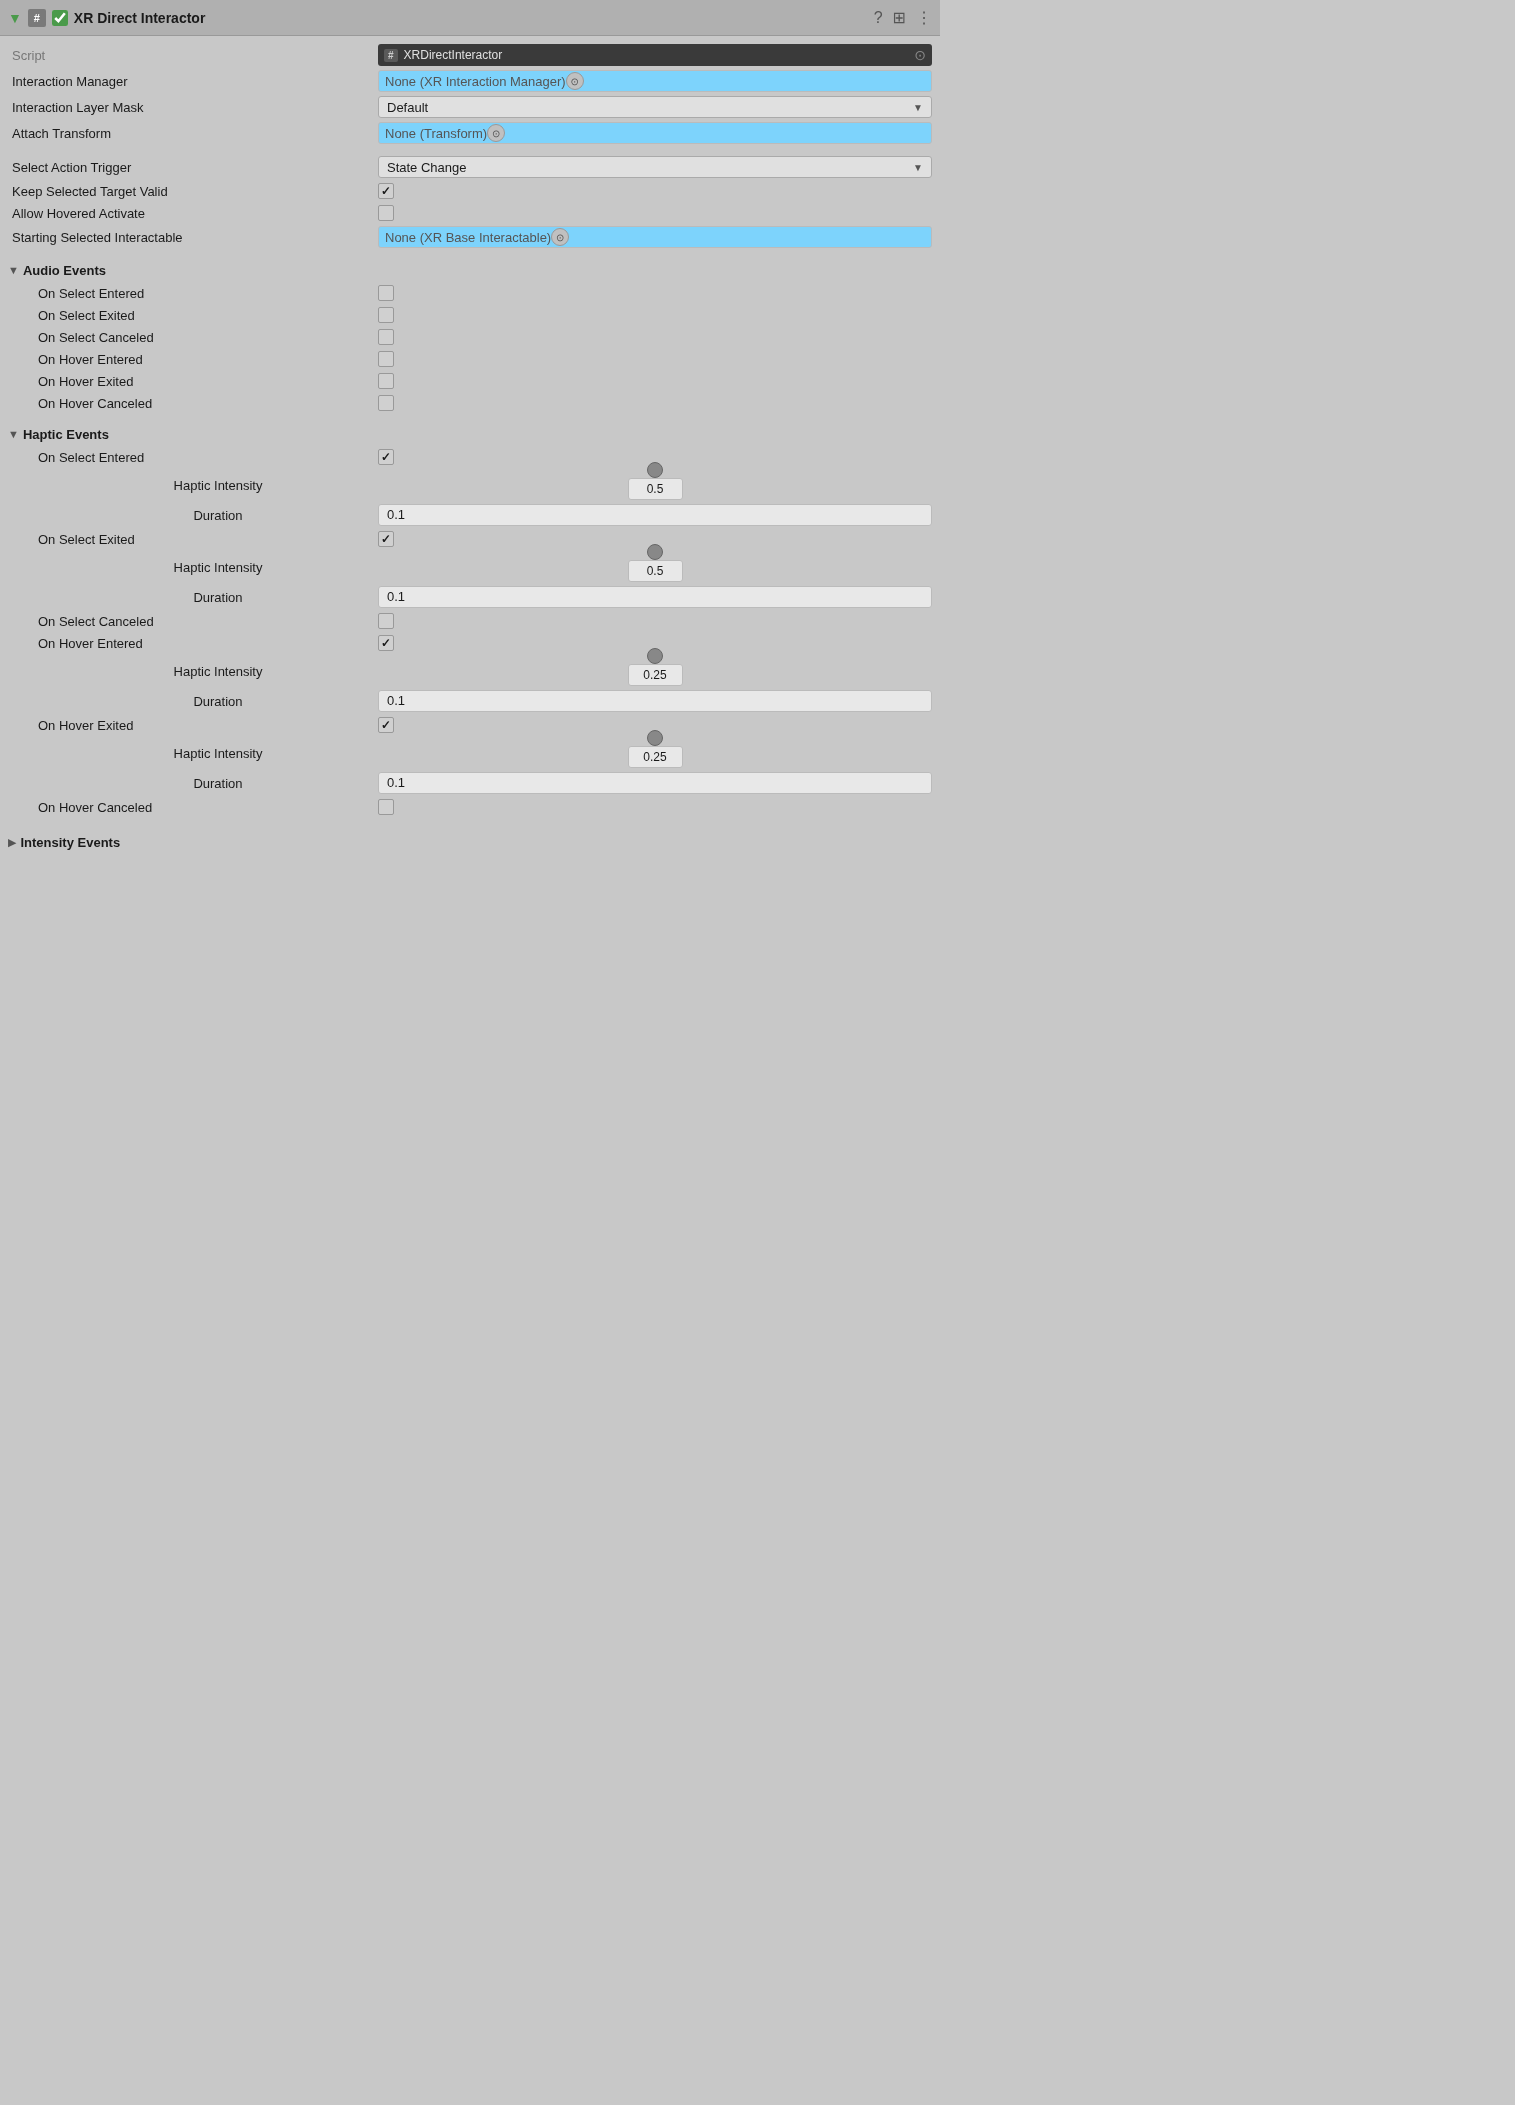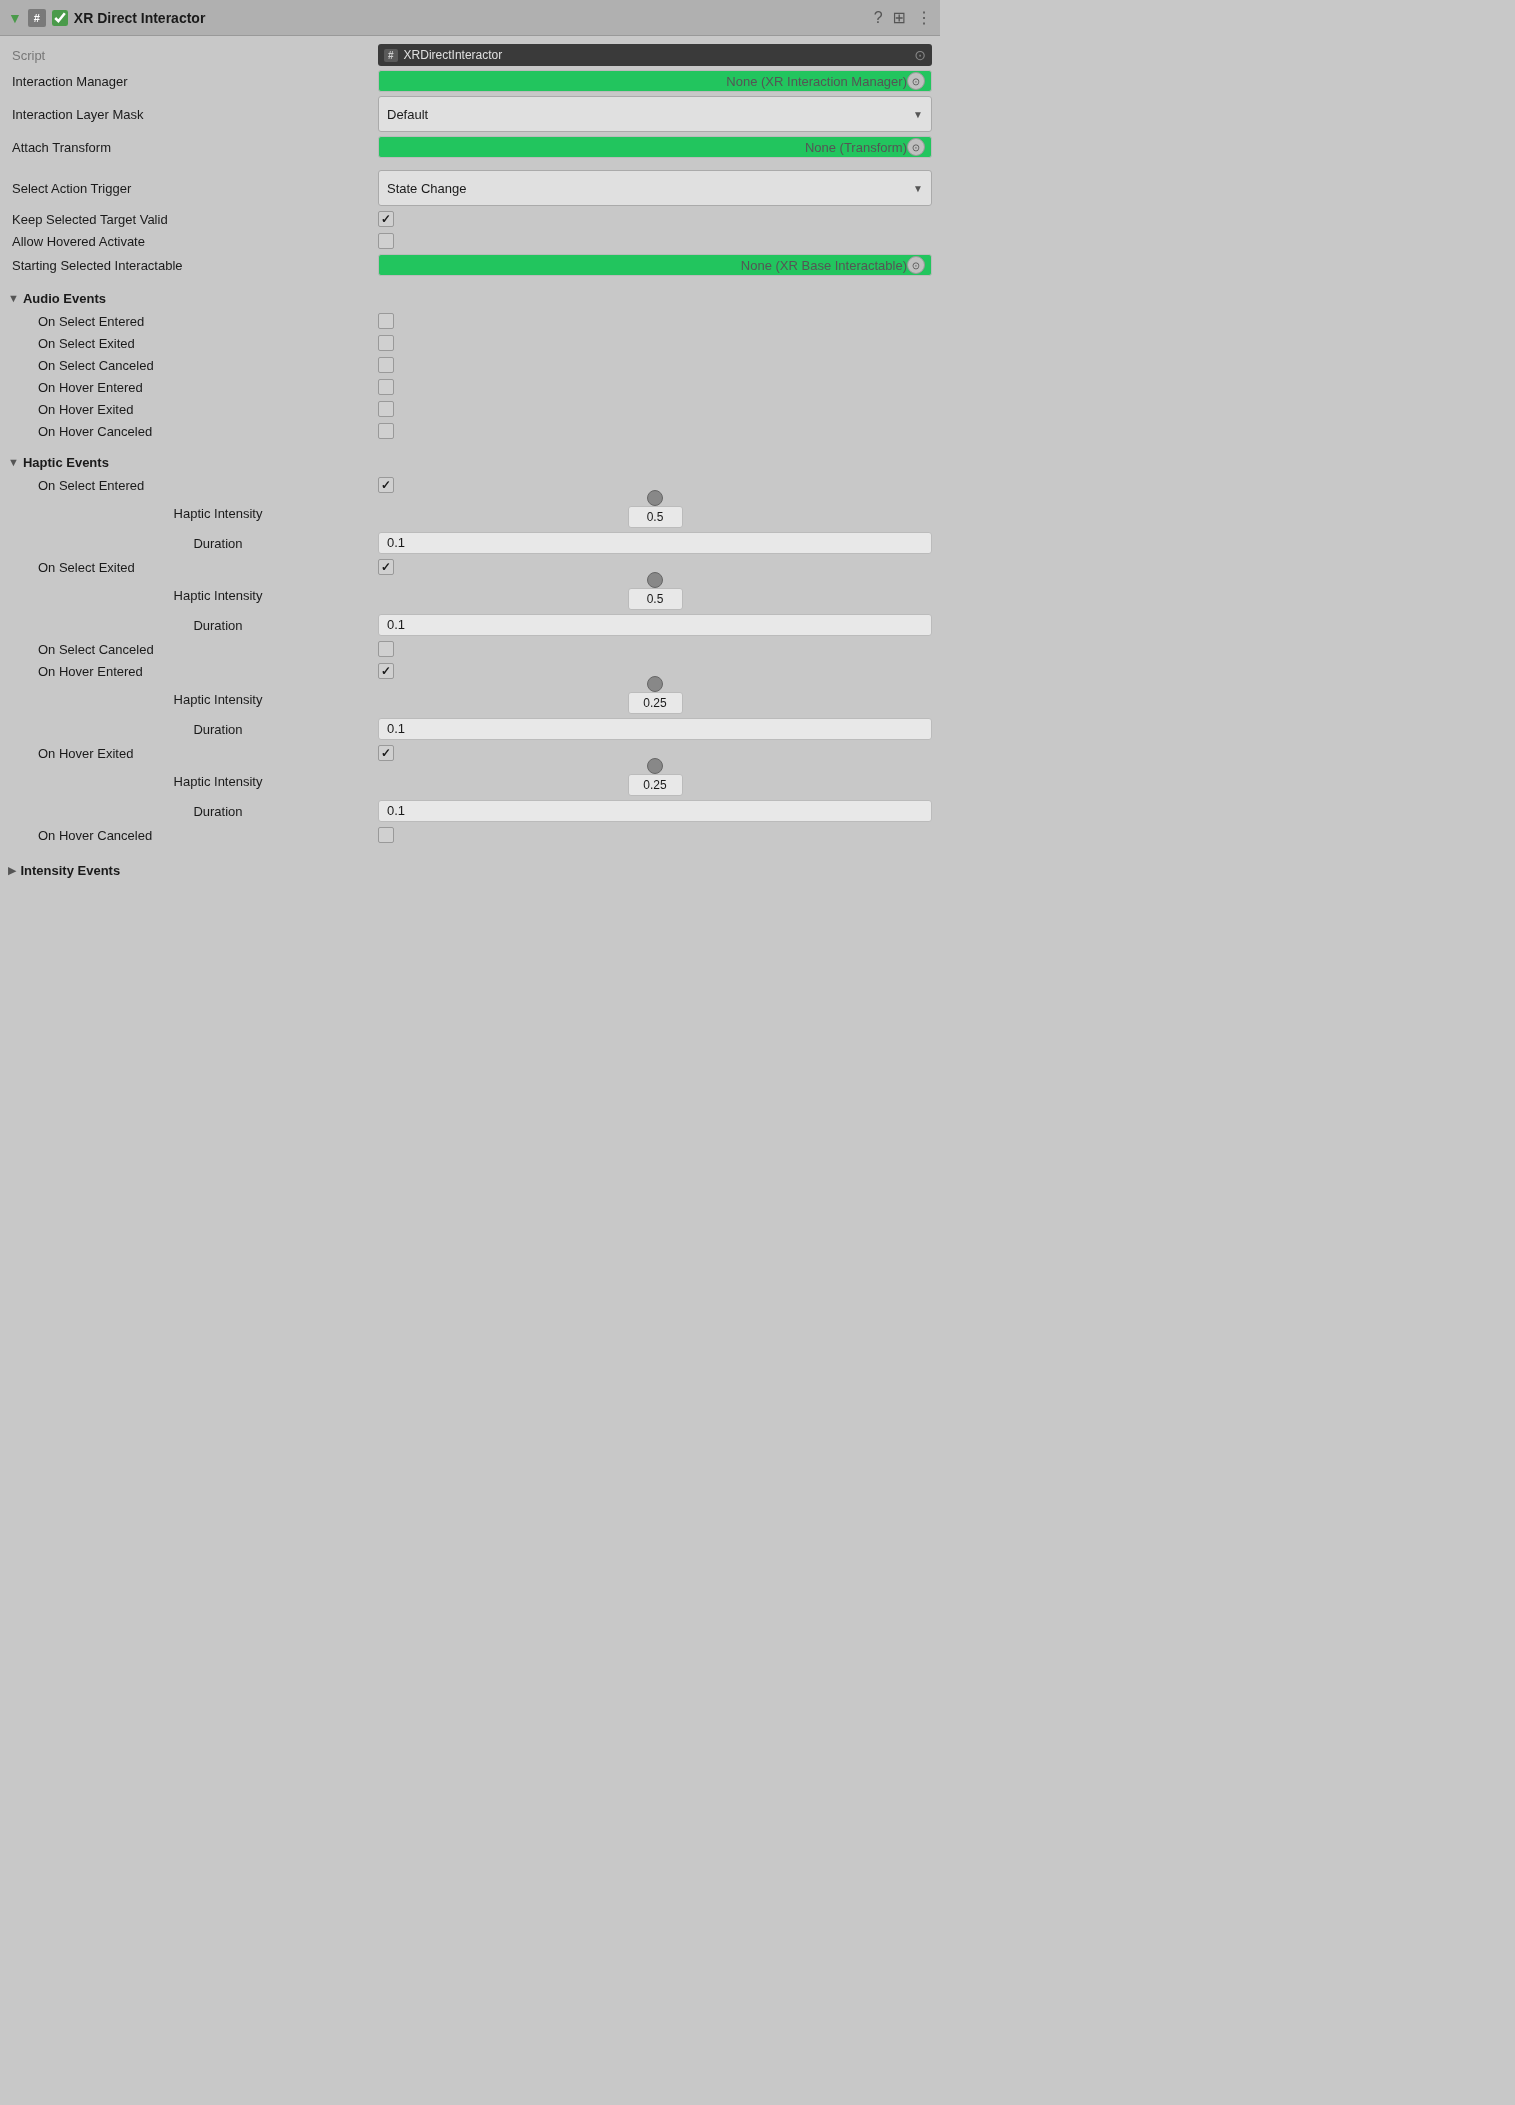--- a/index.html
+++ b/index.html
@@ -128,46 +128,46 @@
       font-size: 14px;
     }
 
     
     .dropdown {
       background: #e0e0e0;
       border: 1px solid #aaa;
       border-radius: 3px;
       padding: 2px 8px;
       width: 100%;
-      height: 36px;
+      height: 22px;
       display: flex;
       align-items: center;
       justify-content: space-between;
       cursor: pointer;
     }
     .dropdown-text {
       font-size: 13px;
       color: #1a1a1a;
     }
     .dropdown-arrow {
       font-size: 10px;
       color: #555;
     }
 
     
     .obj-field {
-      background: #22c55e;
+      background: #7dd3fc;
       border: 1px solid #bbb;
       border-radius: 3px;
       padding: 2px 6px;
       width: 100%;
       height: 22px;
       display: flex;
       align-items: center;
-      justify-content: flex-end;
+      justify-content: flex-start;
     }
     .obj-field-text {
       font-size: 13px;
       color: #555;
     }
     .obj-field-btn {
       width: 18px;
       height: 18px;
       border-radius: 50%;
       background: #c0c0c0;

